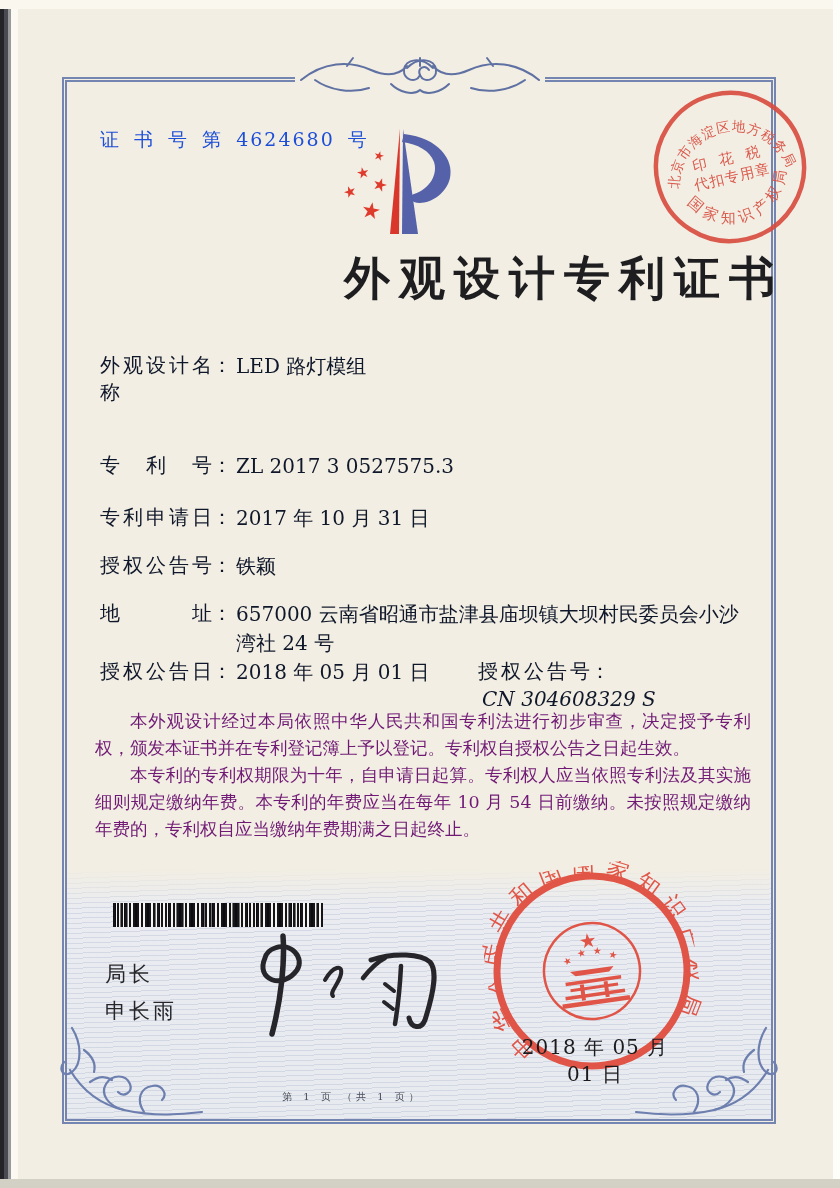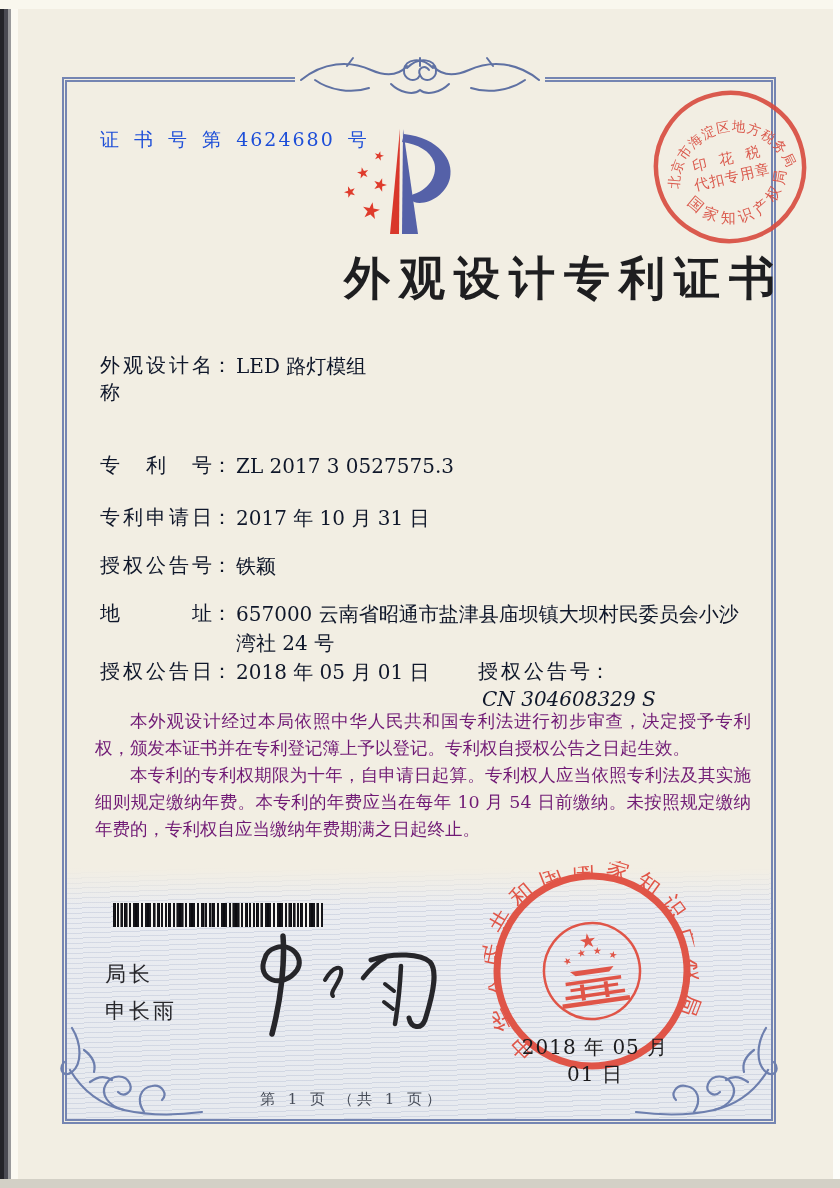--- a/index.html
+++ b/index.html
@@ -49,21 +49,21 @@
   .sig-title{left:105px;top:960px;font-size:21px;color:#26262a;
     font-family:"DejaVu Sans","Liberation Sans",sans-serif;letter-spacing:3px;}
   .sig-name{left:105px;top:997px;font-size:21px;color:#26262a;
     font-family:"DejaVu Sans","Liberation Sans",sans-serif;letter-spacing:3px;}
   .signature{left:225px;top:928px;}
   
   .seal-main{left:487px;top:866px;transform:rotate(-8deg);opacity:.92;}
   .seal-date{left:505px;top:1034px;width:180px;font-size:20px;color:#1b1b1d;
     letter-spacing:1px;text-align:center;}
   .tax-stamp{left:645px;top:82px;transform:rotate(-13deg);opacity:.9;}
-  .footer{left:62px;width:581px;top:1090px;text-align:center;font-size:15px;
+  .footer{left:62px;width:581px;top:1090px;text-align:center;font-size:10px;
     letter-spacing:4px;color:#474d59;}
   .flourish-top{left:295px;top:46px;}
   .flourish-bl{left:60px;top:1026px;}
   .flourish-br{left:628px;top:1026px;transform:scaleX(-1);}
 </style>
 </head>
 <body>
 
 <div class="abs edge-left"></div>
 <div class="abs edge-left2"></div>

